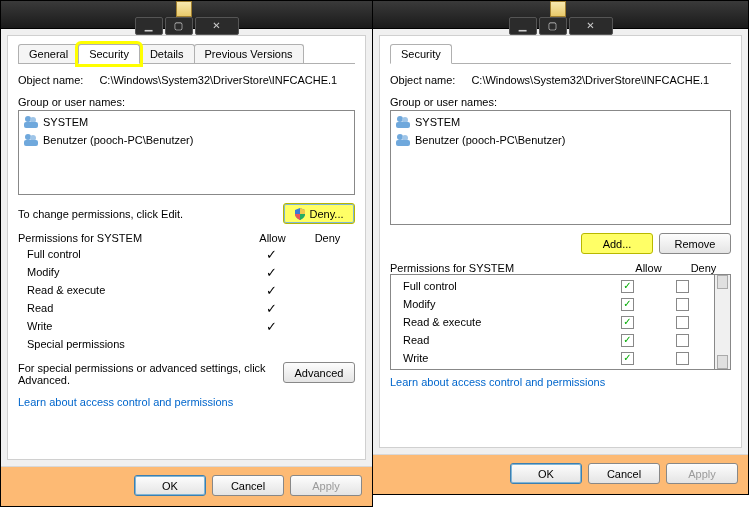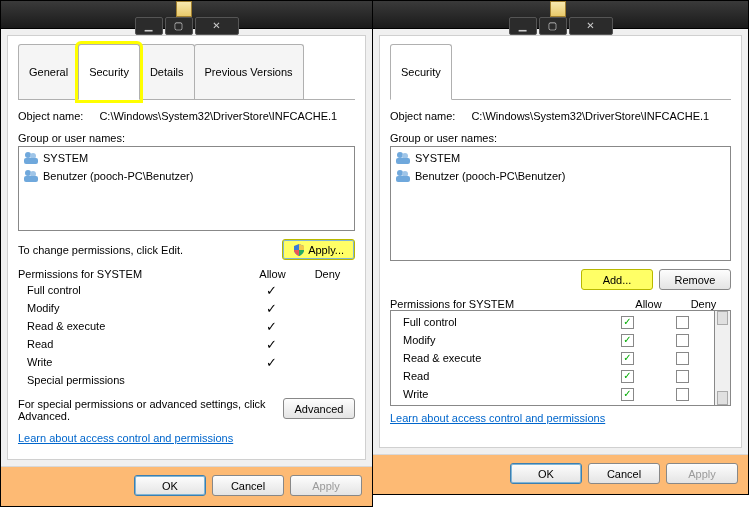--- a/index.html
+++ b/index.html
@@ -8,21 +8,21 @@
   .win-left { width: 373px; height: 507px; }
   .win-right { width: 377px; height: 495px; margin-left: -1px;}
   .titlebar { height: 28px; background: linear-gradient(to bottom, #3a3a3a 0%, #1a1a1a 100%); color: #fff; display: flex; align-items: center; padding: 0 18px; border-bottom: 1px solid #000; flex-direction: column; }
   .title-icon { width: 16px; height: 16px; background: linear-gradient(to bottom, #f8e9b0, #e8c96a); border: 1px solid #a07f30; margin-right: 6px; flex-shrink:0;}
   .title-text { flex: 1; white-space: nowrap; overflow: hidden; text-overflow: ellipsis; }
   .winbtns { display: flex; gap: 2px; }
   .winbtn { width: 28px; height: 18px; background: #2b2b2b; border: 1px solid #555; border-radius: 2px; color:#ccc; display:flex; align-items:center; justify-content:center; font-size:10px; line-height:1; }
   .winbtn.close { width: 44px; background: #2b2b2b; }
   .content { flex: 1; background: #fff; margin: 6px; border: 1px solid #d0d0d0; padding: 8px 10px; display:flex; flex-direction:column; overflow:hidden;}
   .tabs { display: flex; border-bottom: 1px solid #b0b0b0; margin-bottom: 8px; align-items: flex-end; }
-  .tab { padding: 21px 10px; border: 1px solid #b0b0b0; border-bottom: none; background: #f5f5f5; margin-right: -1px; border-radius: 3px 3px 0 0; position: relative; }
+  .tab { padding: 3px 10px; border: 1px solid #b0b0b0; border-bottom: none; background: #f5f5f5; margin-right: -1px; border-radius: 3px 3px 0 0; position: relative; }
   .tab.active { background: #fff; border-bottom: 1px solid #fff; margin-bottom: -1px; z-index: 2; }
   .highlight-y { box-shadow: 0 0 0 3px #ffff00; z-index:5; }
   .row { display: flex; align-items: center; margin: 2px 0; }
   .label-obj { margin-right: 16px; }
   .path { flex:1; white-space:nowrap; overflow:hidden; }
   .group-label { margin: 8px 0 2px 0; }
   .listbox { border: 1px solid #888; background: #fff; height: 85px; overflow: auto; padding: 2px; }
   .listbox.tall { height: 115px; }
   .listitem { display: flex; align-items: center; padding: 1px 2px; gap: 4px; }
   .user-icon { width: 16px; height: 16px; flex-shrink:0; }
@@ -39,21 +39,21 @@
   .perm-list { border:1px solid transparent; }
   .perm-list.boxed { border: 1px solid #888; padding: 2px 4px; overflow:hidden;}
   .perm-row { display: flex; align-items: center; height: 18px; }
   .perm-row .col1 { flex: 1; padding-left: 8px; }
   .perm-row .colc { width: 55px; text-align: center; }
   .chk { width:13px; height:13px; border:1px solid #888; display:inline-block; background:#fff; vertical-align:middle;}
   .chk.checked::after { content:"✓"; font-size:10px; line-height:10px; display:block; text-align:center; color:#0a0;}
   .tick { font-size: 13px; color:#000; }
   .adv-row { display: flex; align-items: flex-start; margin: 8px 0 4px 0; gap:12px;}
   .adv-row .txt { flex: 1; }
-  .link { color: #0066cc; text-decoration: underline; margin: 6px 0 2px 0; display:inline-block;}
+  .link { color: #0066cc; margin: 6px 0 2px 0; display:inline-block;}
   .footer { display: flex; justify-content: flex-end; gap: 6px; padding: 8px 10px 10px; border-top:1px solid #d8d8d8; background:#fdba74;}
   .btnrow-right { display:flex; justify-content:flex-end; gap:6px; margin:8px 0;align-items:flex-end;}
   .permbox-wrap { display:flex; }
   .permbox-scroll { width:16px; border:1px solid #888; border-left:none; background:#f0f0f0; position:relative;}
   .permbox-scroll::before, .permbox-scroll::after { content:""; position:absolute; left:2px; right:2px; height:12px; background:#e0e0e0; border:1px solid #aaa;}
   .permbox-scroll::before { top:0;} .permbox-scroll::after { bottom:0;}
 </style>
 </head>
 <body>
 
@@ -100,21 +100,21 @@
     <div class="change-row">
       <span>To change permissions, click Edit.</span>
       <span class="spacer"></span>
       <button class="btn default hl">
         <svg class="shield" viewBox="0 0 12 12">
             <path d="M6 0 L11 2 V6 C11 9 8 11 6 12 C4 11 1 9 1 6 V2 Z" fill="#3a7bd5"></path>
             <path d="M6 0 L11 2 V6 L6 6 Z" fill="#f2c94c"></path>
             <path d="M6 6 L6 12 C4 11 1 9 1 6 Z" fill="#eb5757"></path>
             <path d="M6 6 L11 6 C11 9 8 11 6 12 Z" fill="#27ae60"></path>
           </svg>
-        <span>Apply...</span>
+        <span>Deny...</span>
       </button>
     </div>
     <div class="perm-header">
       <div class="col1">Permissions for SYSTEM</div>
       <div class="colc">Allow</div>
       <div class="colc">Deny</div>
     </div>
     <div class="perm-list" id="perm-left">
         <div class="perm-row">
           <div class="col1">Full control</div>

